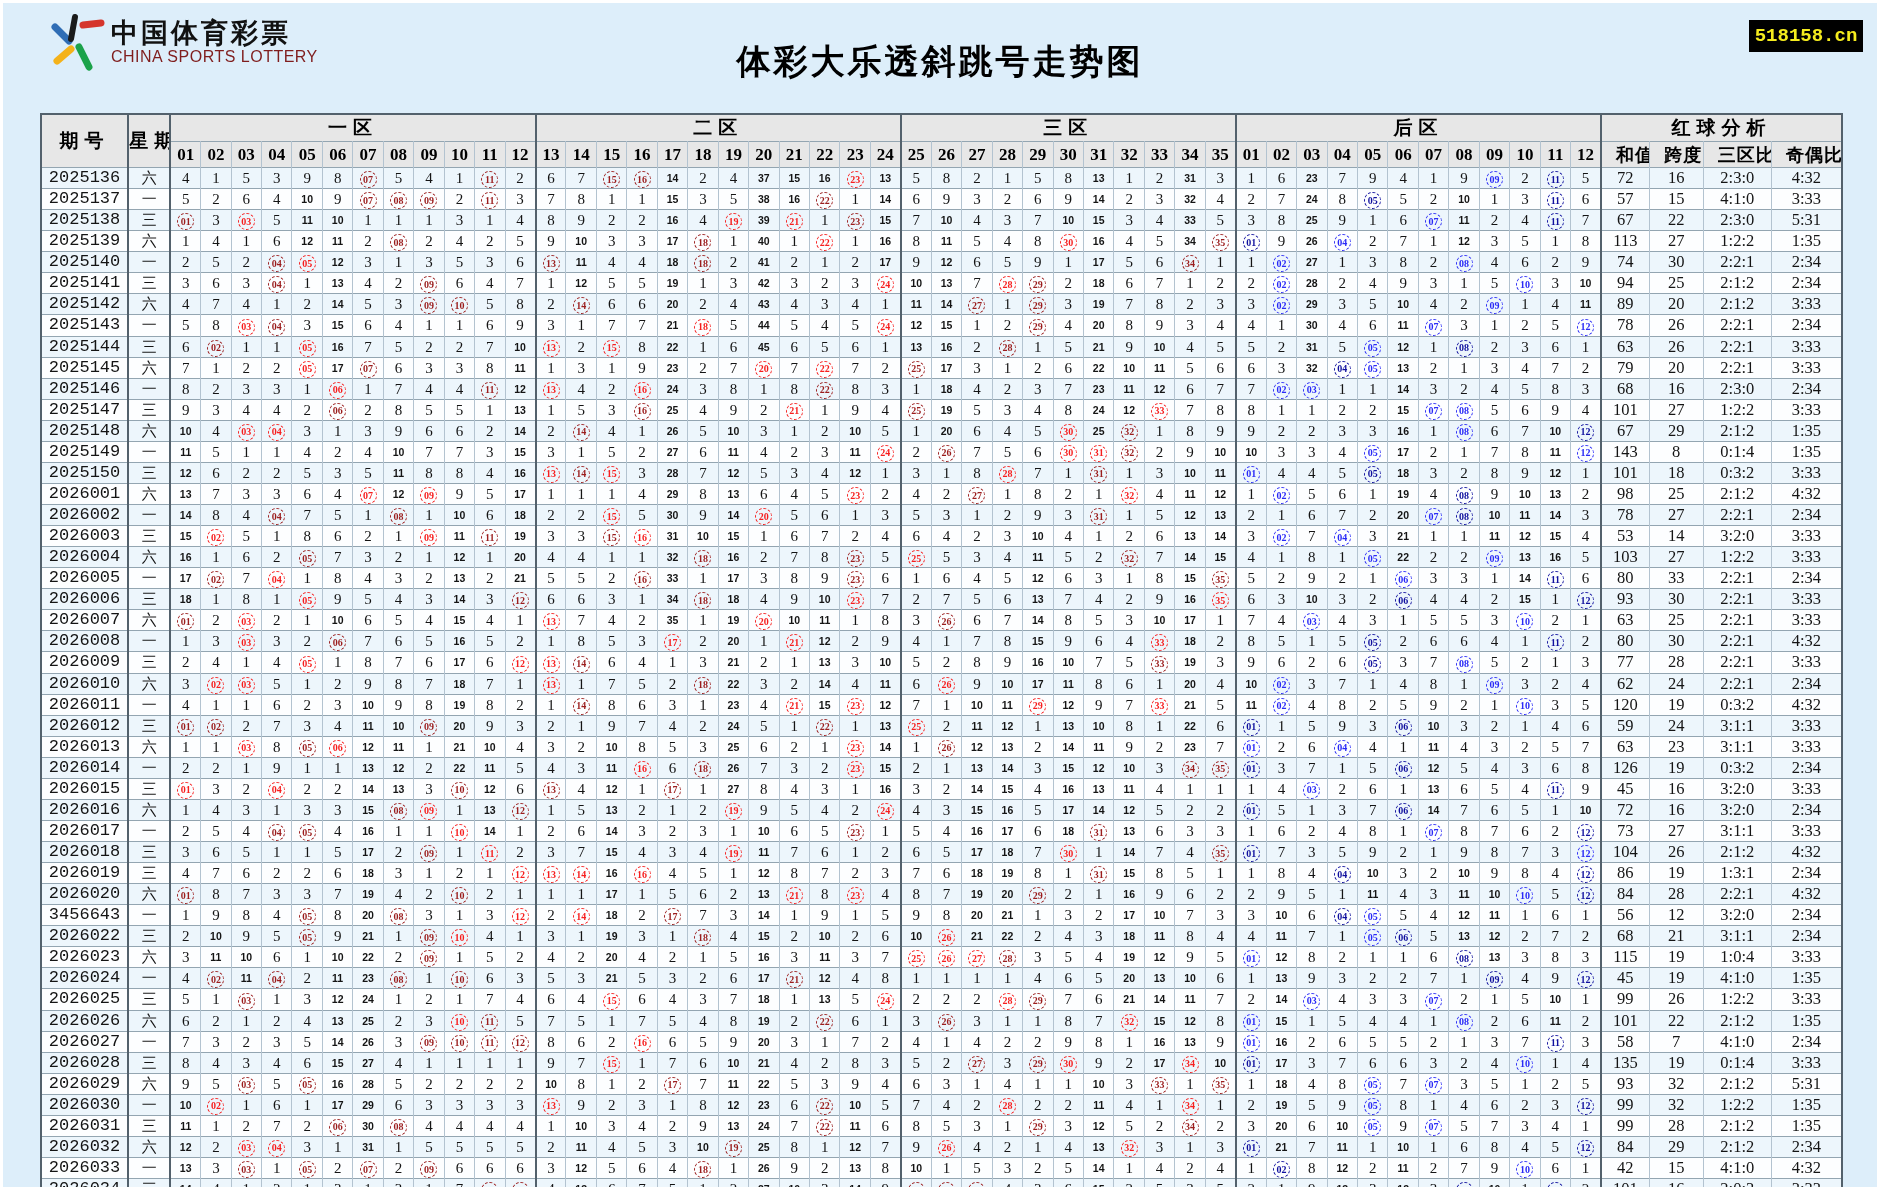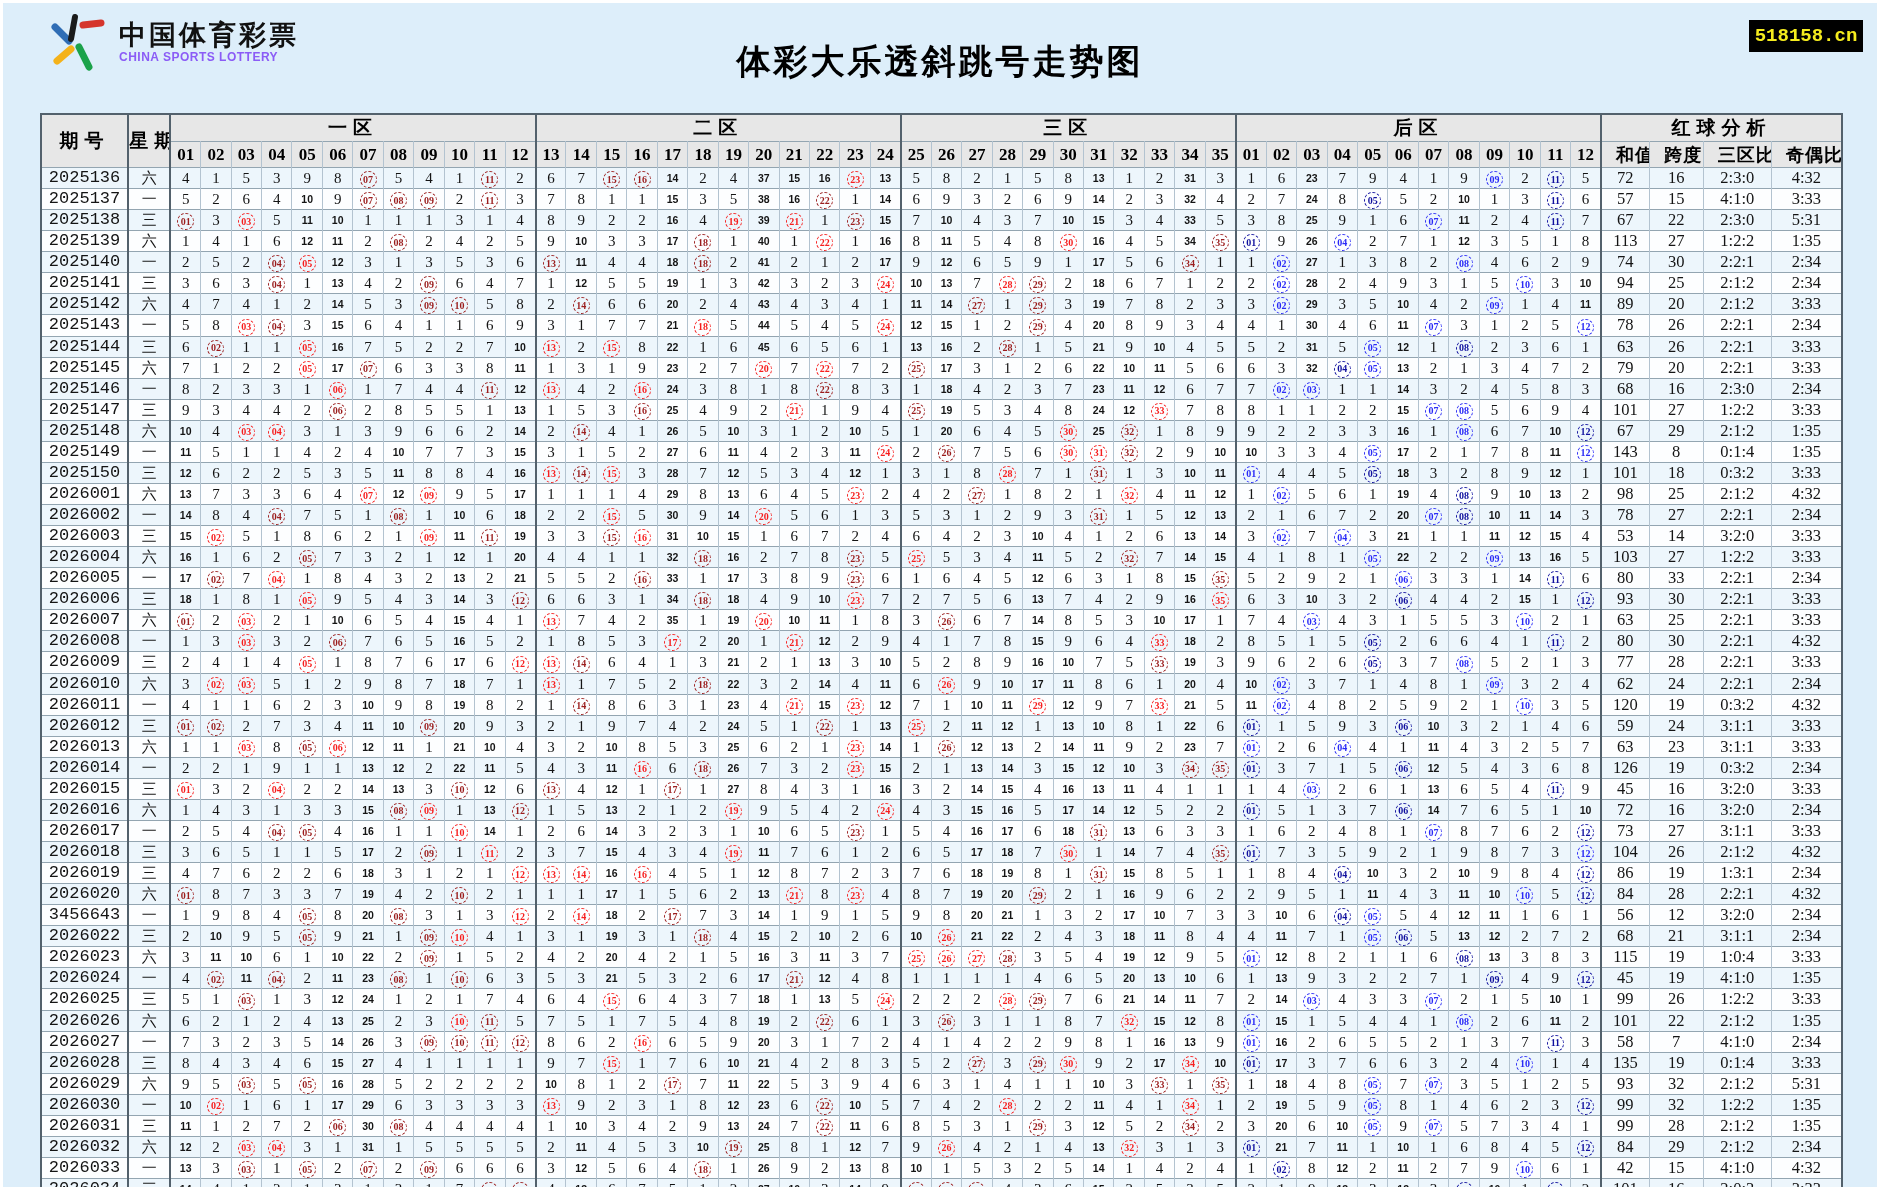--- a/index.html
+++ b/index.html
@@ -1,22 +1,22 @@
 <!DOCTYPE html>
 <html style="--red-dark: #9b1d1d; --red-bright: #f71e1e; --blue-dark: #10109e; --blue-bright: #2a2af7;"><head>
 <meta charset="utf-8">
 <style>
   html,body{margin:0;padding:0;background:#c8dfee;}
   .page{position:relative;width:1880px;height:1190px;background:#ddeefa;border:3px solid #ffffff;box-sizing:border-box;overflow:hidden;font-family:"Liberation Sans",sans-serif;}
   
   .logo{position:absolute;left:42px;top:10px;display:flex;align-items:center;}
   .logo svg{width:62px;height:58px;}
-  .logo-text{margin-left:12px;}
+  .logo-text{margin-left:4px;}
   .logo-cn{font-size:27px;font-weight:bold;color:#111;letter-spacing:3px;line-height:30px;}
-  .logo-en{font-size:12px;font-weight:bold;color:#8b5cf6;letter-spacing:0.5px;}
+  .logo-en{font-size:16px;font-weight:normal;color:#7f1d1d;letter-spacing:0.5px;}
   .brand{margin-left:14px;font-size:44px;font-weight:bold;font-style:italic;letter-spacing:2px;line-height:58px;white-space:nowrap;}
   .page-title{position:absolute;left:0;right:0;top:36px;text-align:center;font-size:34px;font-weight:bold;color:#000;letter-spacing:3px;margin:0;}
   .badge{position:absolute;left:1746px;top:17px;width:114px;height:32px;background:#000;color:#f5ec1e;font-family:"Liberation Mono",monospace;font-weight:bold;font-size:19px;text-align:center;line-height:32px;}
   
   table.trend{position:absolute;left:37px;top:110px;width:1803px;border-collapse:collapse;table-layout:fixed;border:2px solid #53616c;}
   table.trend th,table.trend td{padding:0;text-align:center;overflow:hidden;white-space:nowrap;border-right:1px solid #b3c3d0;border-top:1px solid #93a5b1;}
   table.trend thead th{background:#e7e7e7;color:#000;}
   thead tr.grp th{height:25px;font-size:19px;font-weight:bold;letter-spacing:6px;}
   thead tr.num th{height:25px;font-size:17px;font-weight:bold;font-family:"Liberation Serif",serif;letter-spacing:0;}
   thead tr.num th.an{font-family:"Liberation Sans",sans-serif;font-size:18px;letter-spacing:1px;padding-left:14px;}

